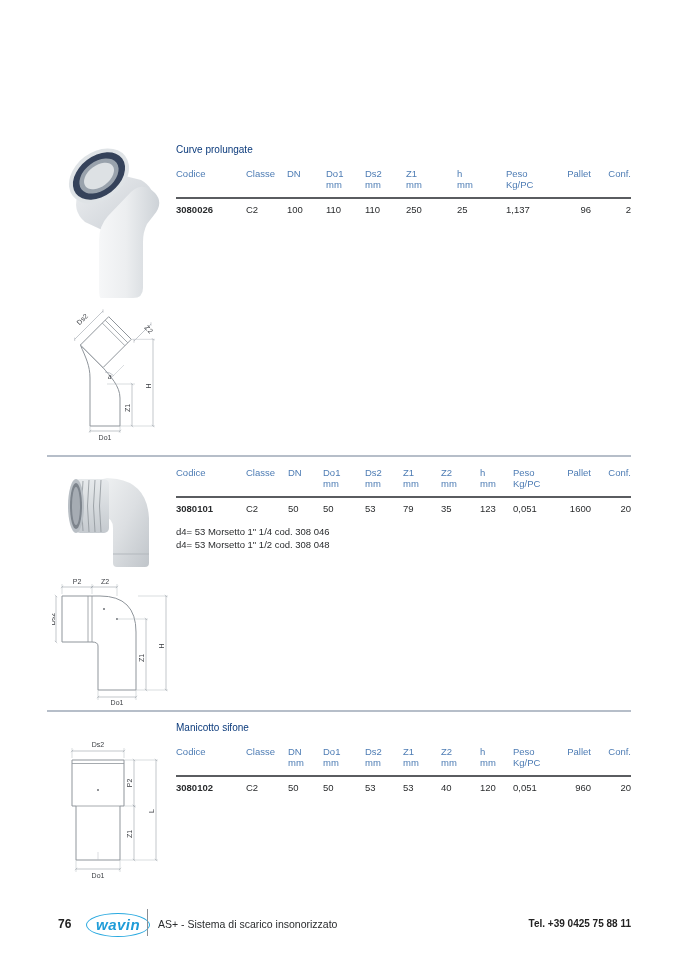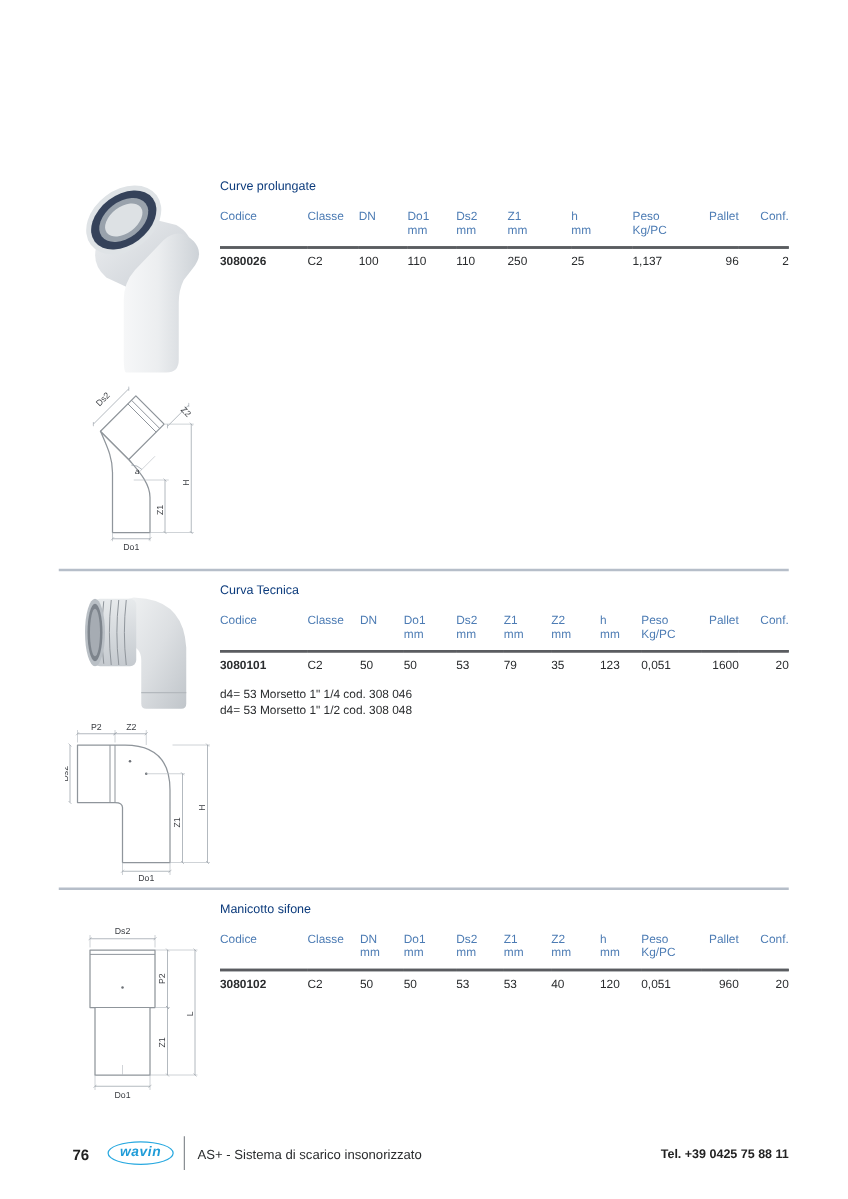--- a/index.html
+++ b/index.html
@@ -53,21 +53,21 @@
   .band { fill:none; stroke:#8f959b; stroke-width:0.8; }
   .dim  { stroke:#9aa1a9; stroke-width:0.6; fill:none; }
   .ext  { stroke:#b2b8bf; stroke-width:0.5; fill:none; }
   .axis { stroke:#b5bac0; stroke-width:0.5; fill:none; }
   .dimlabel { font-size:7px; fill:#3a3d42; font-family:"Liberation Sans", sans-serif; }
   .anglelabel { font-size:6.5px; font-style:italic; fill:#3a3d42; }
 
   .footer-item { position:absolute; }
   #page-number { left:58px; top:917px; font-size:12px; font-weight:bold; color:#222;text-align:right; }
   #brand-logo { left:86px; top:913px; border:1.5px solid #29a9e0; border-radius:50%;
-       color:#1f9cd8; font-weight:bold; font-style:italic; font-size:11px;
+       color:#1f9cd8; font-weight:bold; font-style:italic; font-size:15px;
        padding:2px 9px 3px 9px; letter-spacing:0.5px; }
   #footer-sep { left:147px; top:909px; width:1px; height:27px; background:#8a8f94; }
   #series-line { left:158px; top:918px; font-size:10.5px; color:#2a2c2e; }
   #series-line .series-name { font-weight:normal; }
   #phone { right:47px; top:918px; font-size:10px; font-weight:bold; color:#222;text-align:center; }
 </style>
 </head>
 <body>
 
 <svg id="photo1" class="figure" width="108" height="165" viewBox="0 0 108 165">
@@ -241,21 +241,20 @@
   <line class="ext" x1="86" y1="20" x2="116" y2="20"></line>
   <line class="dim" x1="114" y1="20" x2="114" y2="114" marker-start="url(#t2)" marker-end="url(#t2)"></line>
   <text class="dimlabel" x="112" y="70" text-anchor="middle" transform="rotate(-90 112 70)">H</text>
   <line class="ext" x1="46" y1="114" x2="46" y2="124"></line>
   <line class="ext" x1="84" y1="114" x2="84" y2="124"></line>
   <line class="dim" x1="46" y1="121" x2="84" y2="121" marker-start="url(#t2)" marker-end="url(#t2)"></line>
   <text class="dimlabel" x="65" y="129" text-anchor="middle">Do1</text>
 </svg>
 
 <div id="sec2-content" class="sec-content">
-  <h2 class="sec-title">Curva Tecnica</h2>
   <table class="spec t11">
     <thead>
         <tr>
           <th>
             <div>Codice</div>
             <div class="unit"></div>
           </th>
           <th>
             <div>Classe</div>
             <div class="unit"></div>

